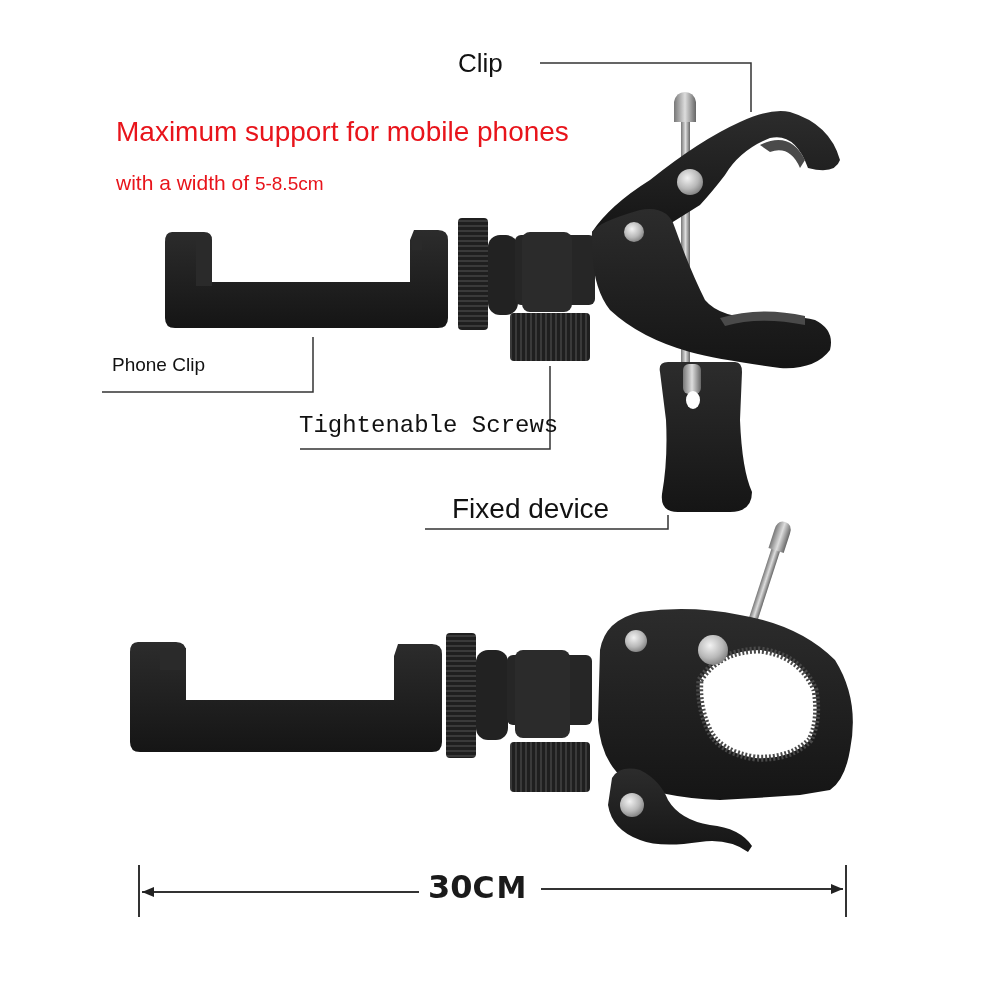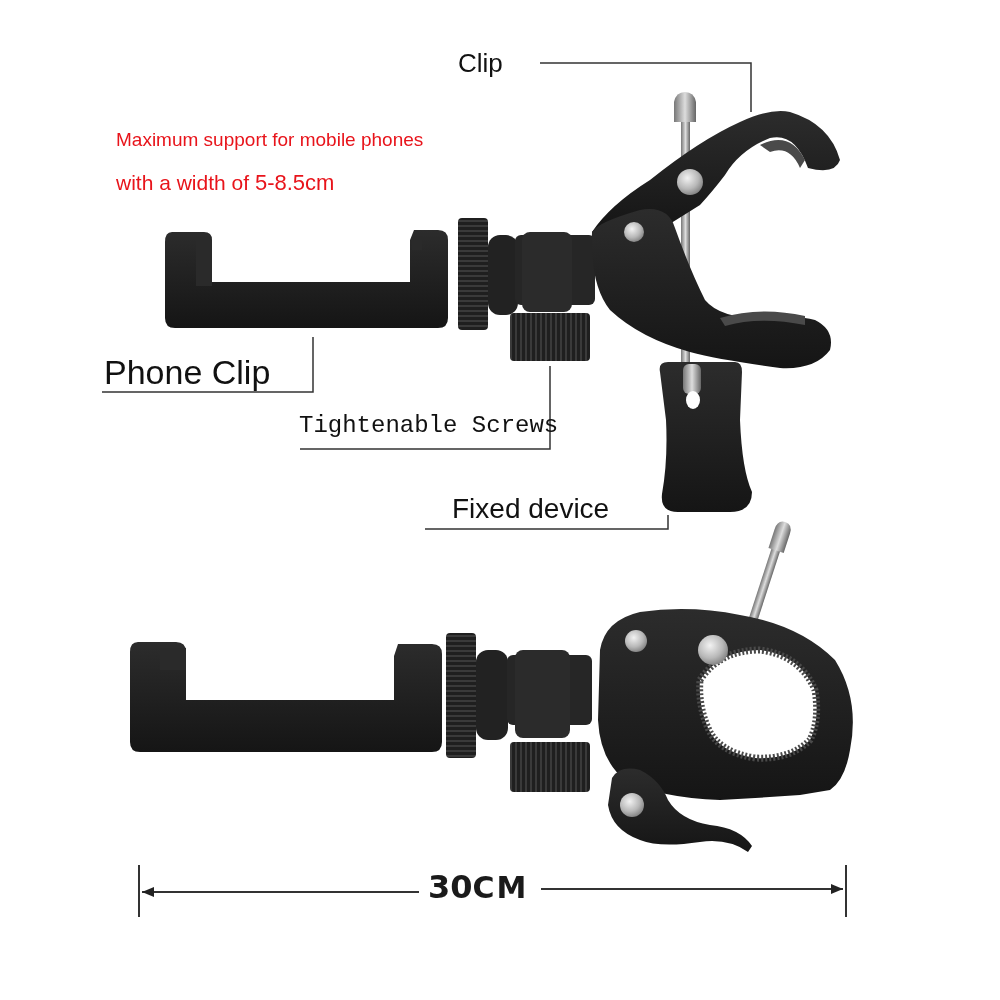--- a/index.html
+++ b/index.html
@@ -115,25 +115,25 @@
   <g stroke="#333" stroke-width="2">
     <line x1="139" y1="865" x2="139" y2="917"></line>
     <line x1="846" y1="865" x2="846" y2="917"></line>
     <line x1="142" y1="892" x2="419" y2="892"></line>
     <line x1="541" y1="889" x2="843" y2="889"></line>
   </g>
   <polygon points="142,892 154,887 154,897" fill="#222"></polygon>
   <polygon points="843,889 831,884 831,894" fill="#222"></polygon>
 </svg>
 
-<div class="label red" style="left:116px; top:130px; font-size:19px;">Maximum support for mobile phones</div>
+<div class="label red" style="left:116px; top:118px; font-size:28px;">Maximum support for mobile phones</div>
 <div class="label red" style="left:116px; top:172px; font-size:21px;">
-  <span>with a width of </span><span style="font-size:22px;">5-8.5cm</span>
+  <span>with a width of </span><span style="font-size:19px;">5-8.5cm</span>
 </div>
 
 <div class="label" style="left:458px; top:50px; font-size:26px;">Clip</div>
-<div class="label" style="left:104px; top:355px; font-size:34px;">Phone Clip</div>
+<div class="label" style="left:112px; top:355px; font-size:19px;">Phone Clip</div>
 <div class="label" style="left:299px; top:414px; font-size:24px;font-family:Liberation Mono, monospace;">Tightenable Screws</div>
 <div class="label" style="left:452px; top:495px; font-size:28px;">Fixed device</div>
 
 <div class="dim-text" style="left:428px; top:871px; font-size:32px;">
   <span>30</span><span style="font-weight:bold; letter-spacing:2px; font-size:30px;">CM</span>
 </div>
 
 </body></html>

